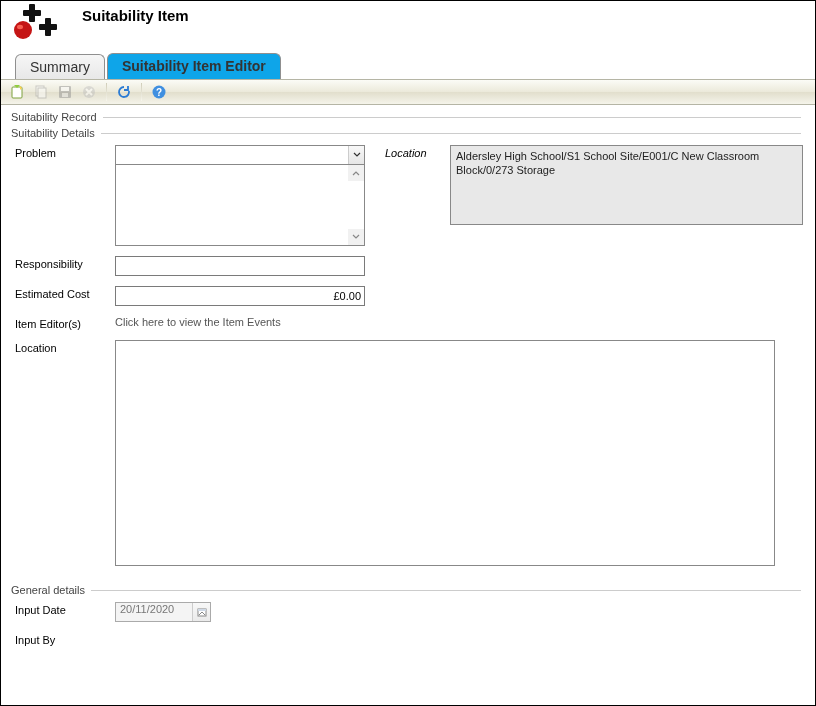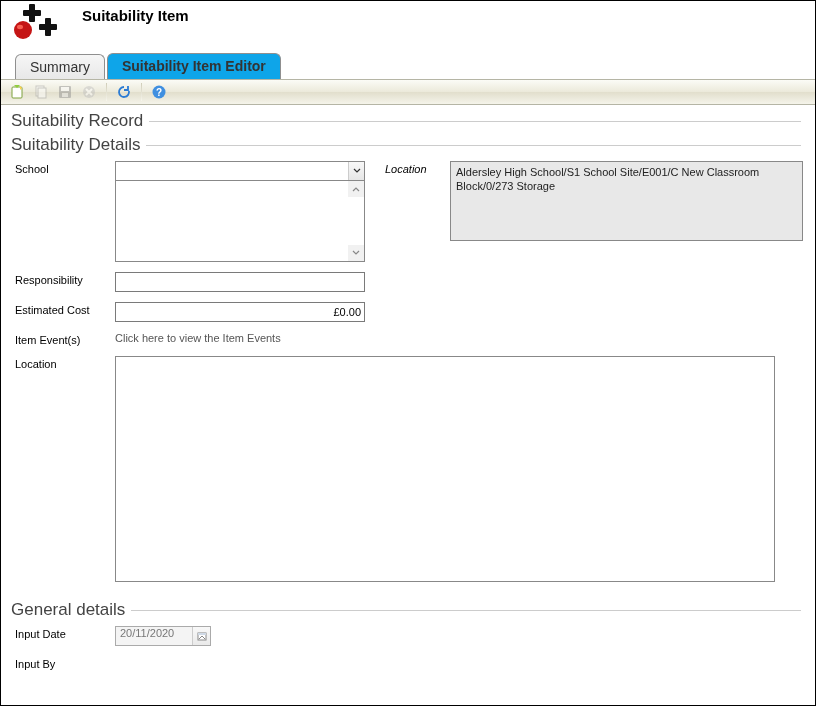--- a/index.html
+++ b/index.html
@@ -87,21 +87,21 @@
     }
     .content {
       padding: 6px 6px 0 6px;
     }
     fieldset.section {
       border: none;
       margin: 0 4px 4px 4px;
       padding: 0;
     }
     fieldset.section > legend {
-      font-size: 17px;
+      font-size: 11px;
       color: #444;
       padding: 0 4px 0 0;
       display: flex;
       align-items: center;
       width: 100%;
     }
     fieldset.section > legend::after {
       content: "";
       flex: 1;
       height: 1px;
@@ -299,21 +299,21 @@
   <fieldset class="section">
     <legend>Suitability Record</legend>
   </fieldset>
 
   <fieldset class="section">
     <legend>Suitability Details</legend>
 
     <div class="form-grid">
 
       <div class="row">
-        <div class="label-col">School</div>
+        <div class="label-col">Problem</div>
         <div class="field-col">
           <div class="combo-wrap">
             <div class="combo-top">
               <div class="txt"></div>
               <div class="arrow">
                 <svg width="8" height="8" viewBox="0 0 8 8">
                     <path d="M1 2l3 3 3-3" fill="none" stroke="#333" stroke-width="1.2"></path>
                   </svg>
               </div>
             </div>
@@ -345,21 +345,21 @@
       </div>
 
       <div class="row">
         <div class="label-col">Estimated Cost</div>
         <div class="field-col">
           <input class="input right" value="£0.00" style="">
         </div>
       </div>
 
       <div class="row">
-        <div class="label-col">Item Event(s)</div>
+        <div class="label-col">Item Editor(s)</div>
         <div>
           <span class="link-text">Click here to view the Item Events</span>
         </div>
       </div>
 
       <div class="row">
         <div class="label-col">Location</div>
         <div>
           <textarea class="comments" style=""></textarea>
         </div>

